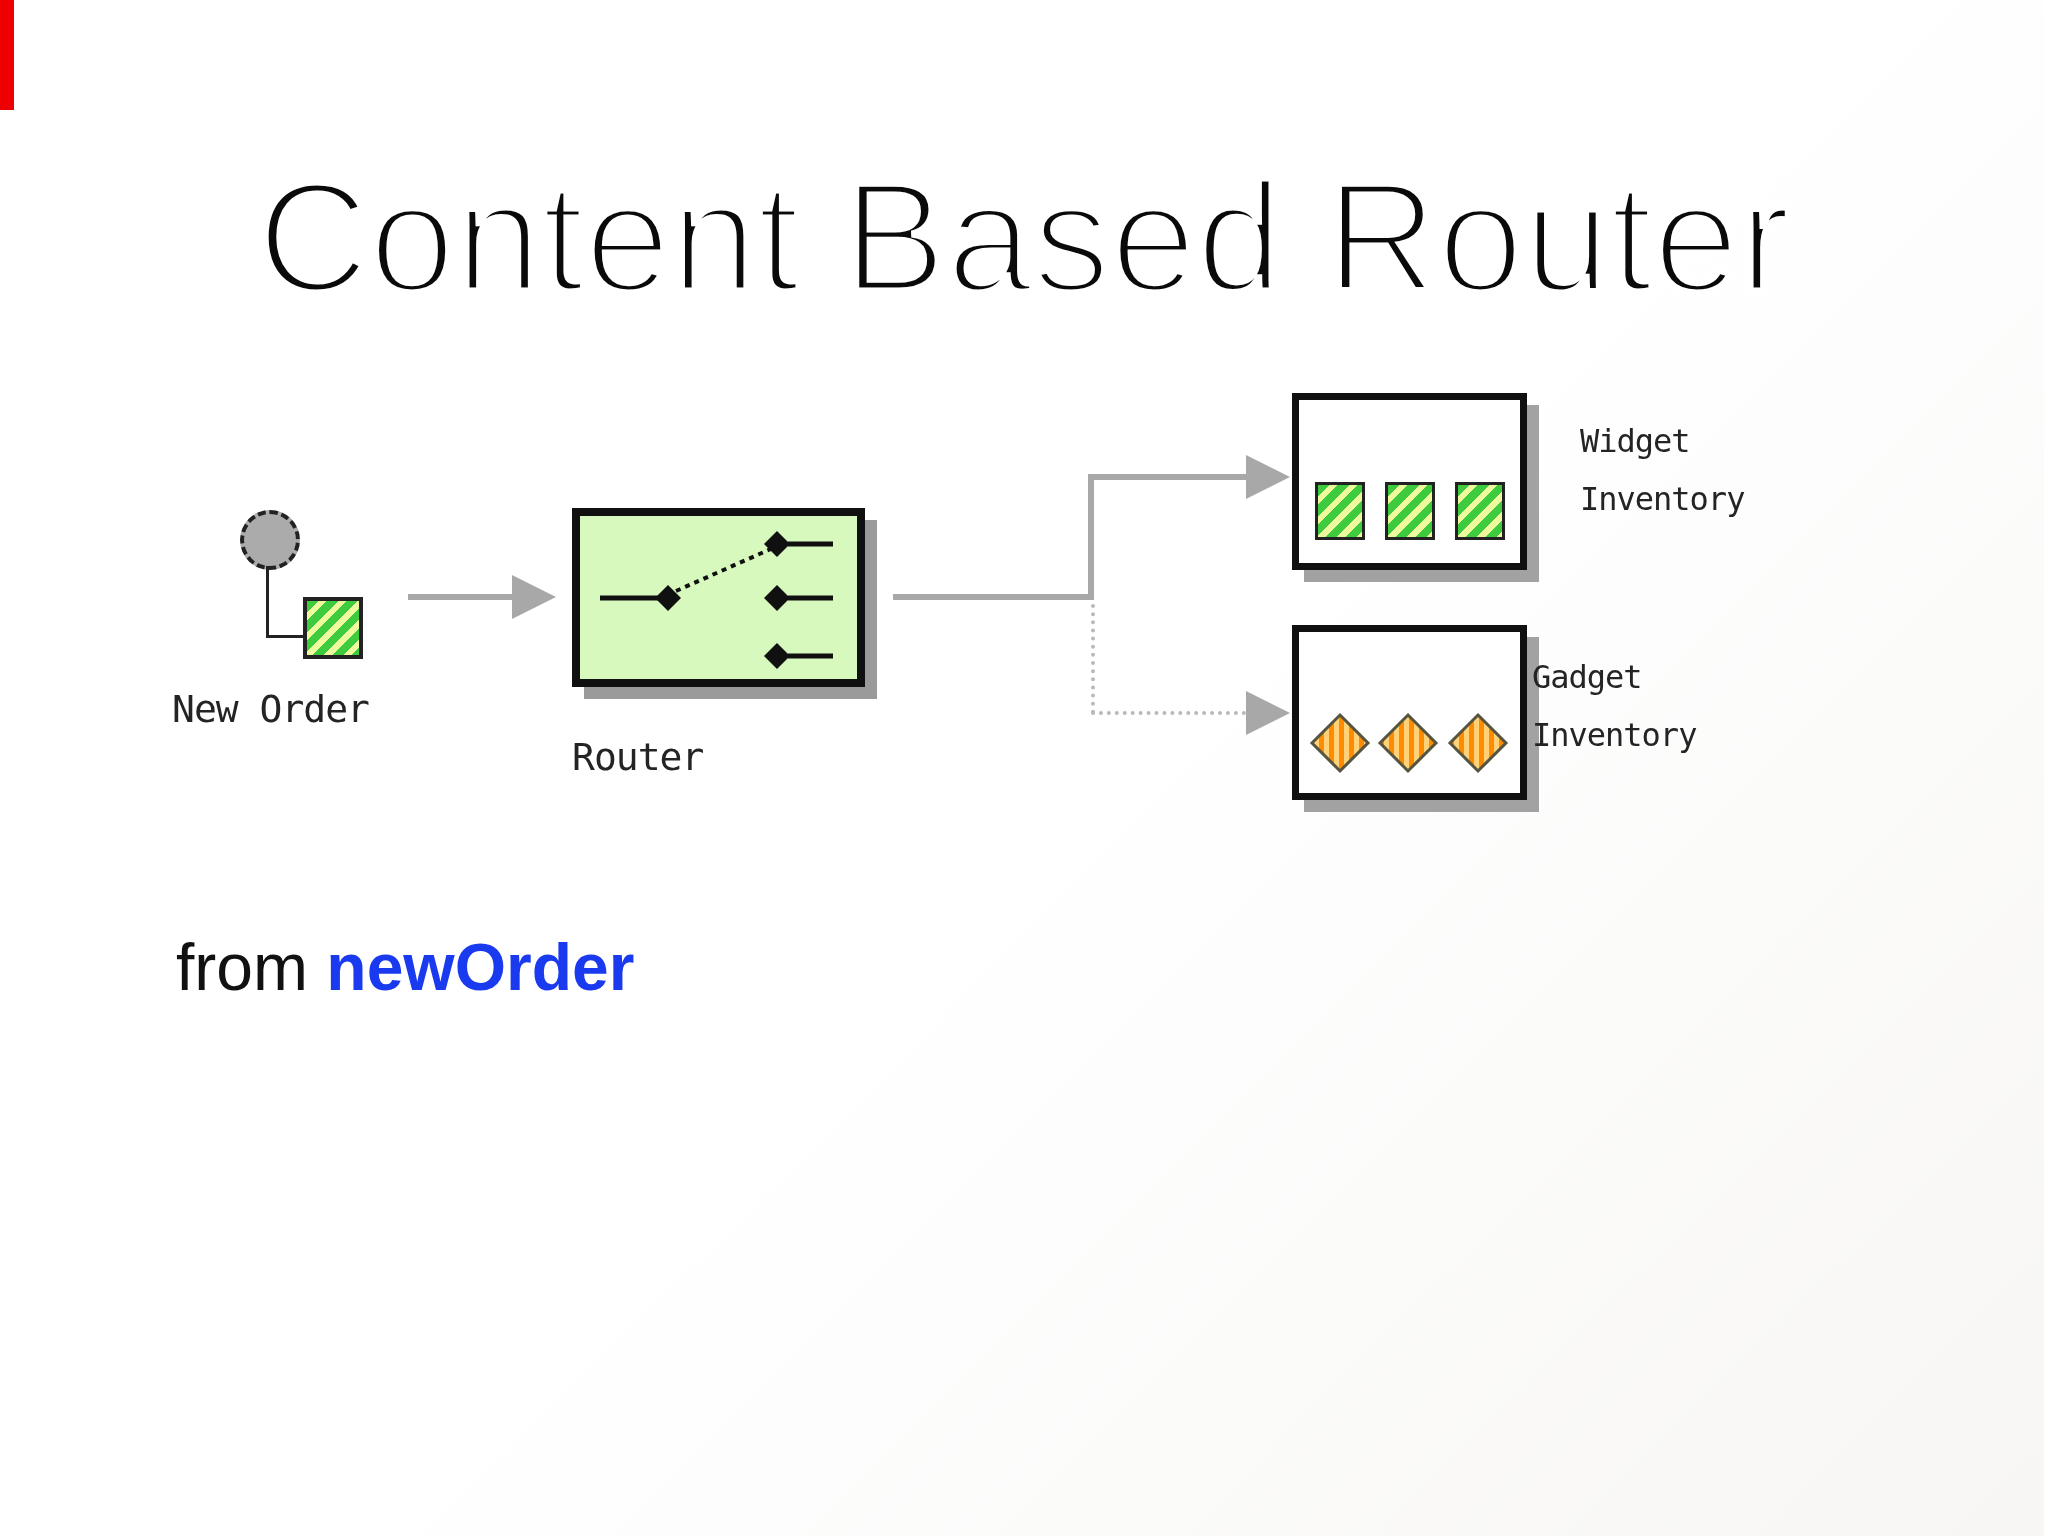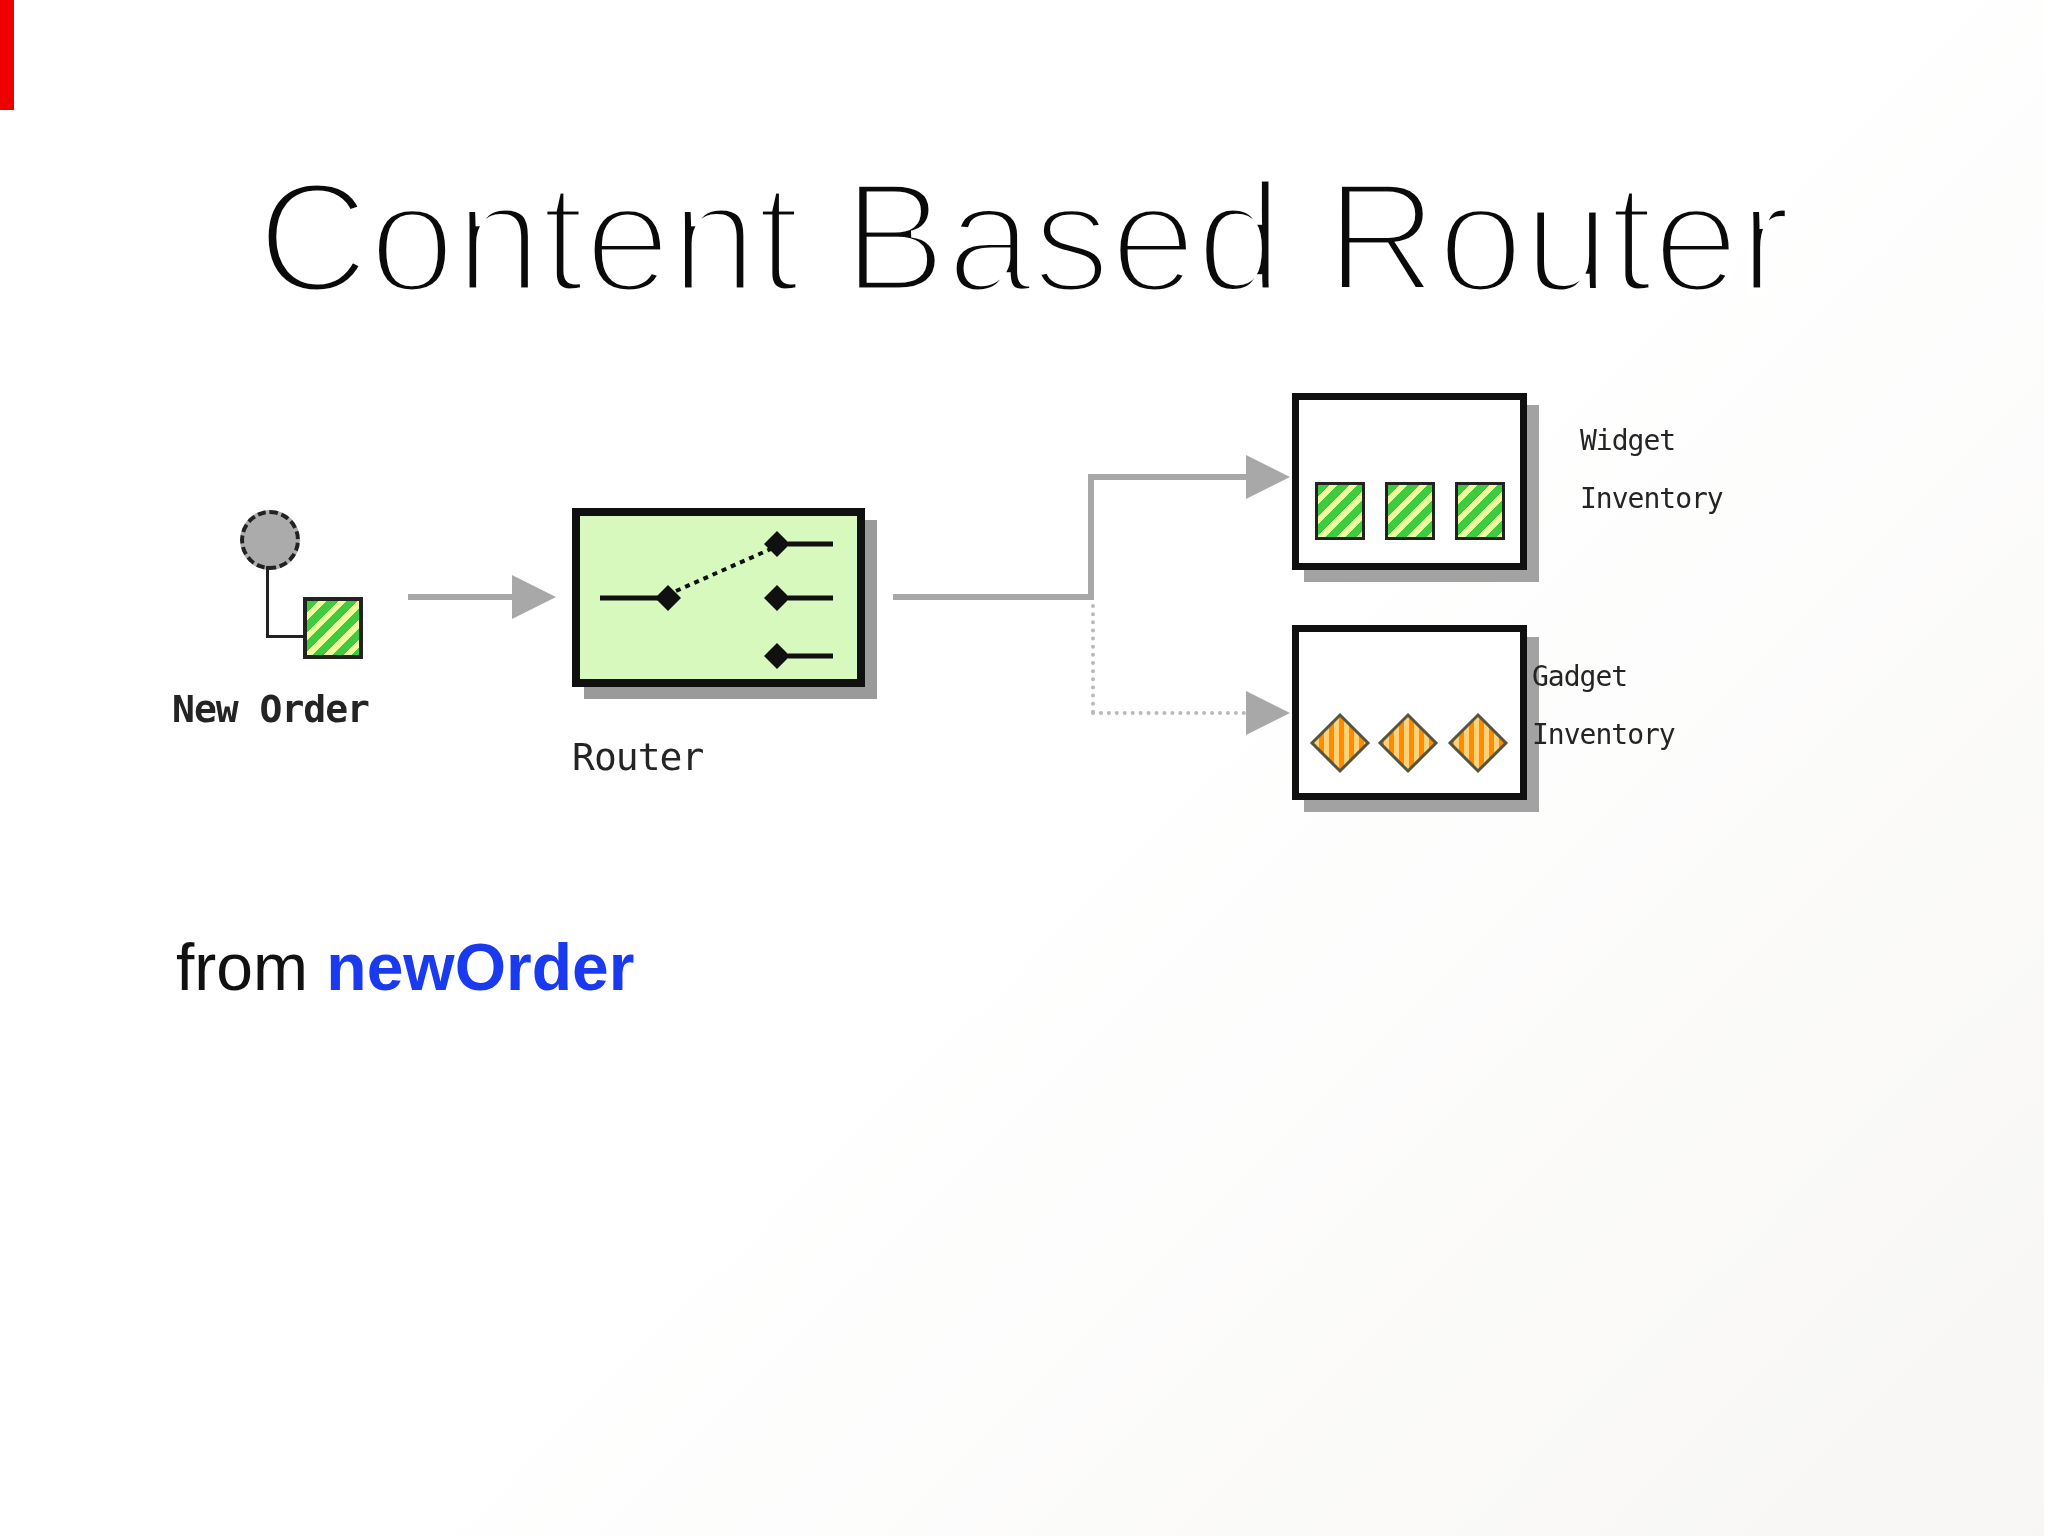--- a/index.html
+++ b/index.html
@@ -22,21 +22,21 @@
     -webkit-text-stroke:7px #ffffff;
   }
   
   .abs{position:absolute;}
   
   .dlabel{
     font-family:"DejaVu Sans Mono","Liberation Mono",monospace;
     color:#242424;letter-spacing:-1px;
   }
   .lab-lg{font-size:38px;line-height:1;}
-  .lab-sm{font-size:28px;line-height:58px;}
+  .lab-sm{font-size:32px;line-height:58px;}
   
   .event-circle{
     left:240px;top:510px;width:52px;height:52px;border-radius:50%;
     background:#ababab;border:4px dashed #222;
   }
   .conn-v{left:266px;top:566px;width:3px;height:72px;background:#222;}
   .conn-h{left:266px;top:635px;width:40px;height:3px;background:#222;}
   
   .green-hatch{
     background:repeating-linear-gradient(135deg,#3ecc3e 0 8px,#eefa9e 8px 14px);
@@ -76,21 +76,21 @@
 <div class="slide">
 
   <div class="edge-marker"></div>
 
   <div class="title">Content Based Router</div>
 
   <div class="abs event-circle"></div>
   <div class="abs conn-v"></div>
   <div class="abs conn-h"></div>
   <div class="abs msg-square green-hatch"></div>
-  <div class="abs dlabel lab-lg" style="left:172px;top:690px;font-weight:bold;">New Order</div>
+  <div class="abs dlabel lab-lg" style="left:172px;top:690px;">New Order</div>
 
   <div class="abs gline" style="left:408px;top:594px;width:107px;height:6px;"></div>
   <div class="abs ghead" style="left:512px;top:575px;"></div>
 
   <div class="abs router-box">
     <svg width="277" height="163" viewBox="0 0 277 163">
       <line x1="20" y1="82" x2="82" y2="82" stroke="#101010" stroke-width="5"></line>
       <path d="M88 69 L101 82 L88 95 L75 82 Z" fill="#101010"></path>
       <line x1="96" y1="75" x2="193" y2="32" stroke="#101010" stroke-width="4" stroke-dasharray="5 5"></line>
       <path d="M197 15 L210 28 L197 41 L184 28 Z" fill="#101010"></path>

